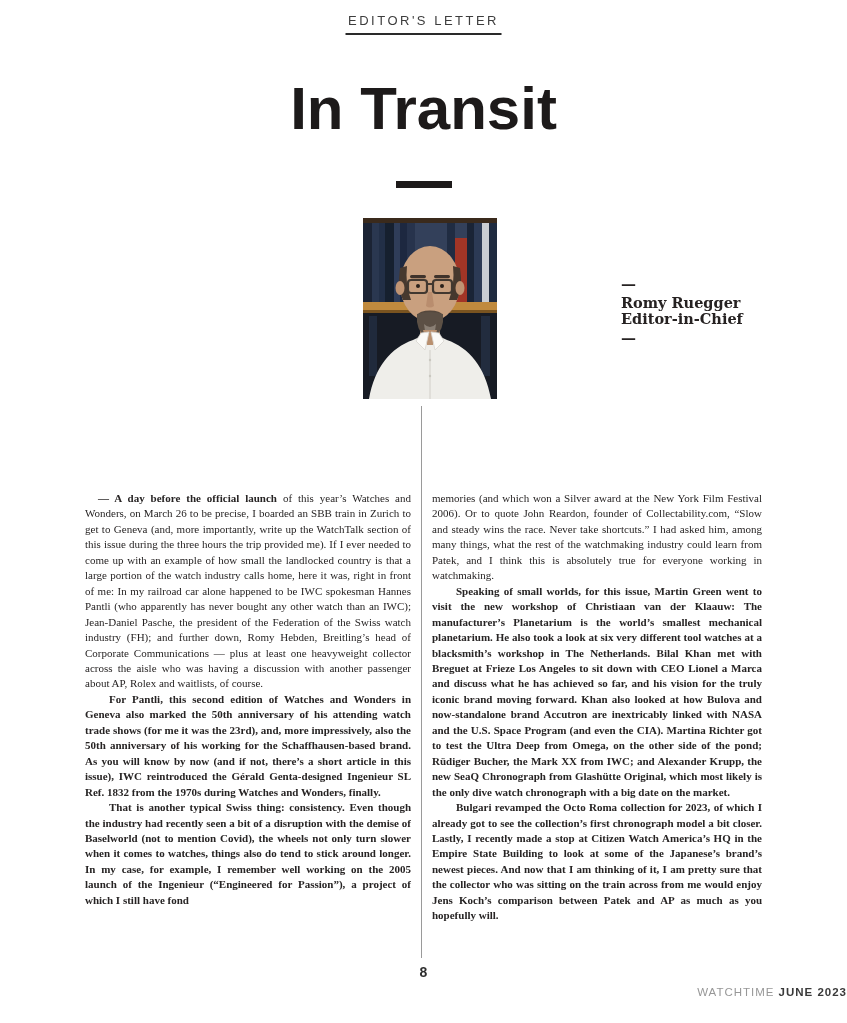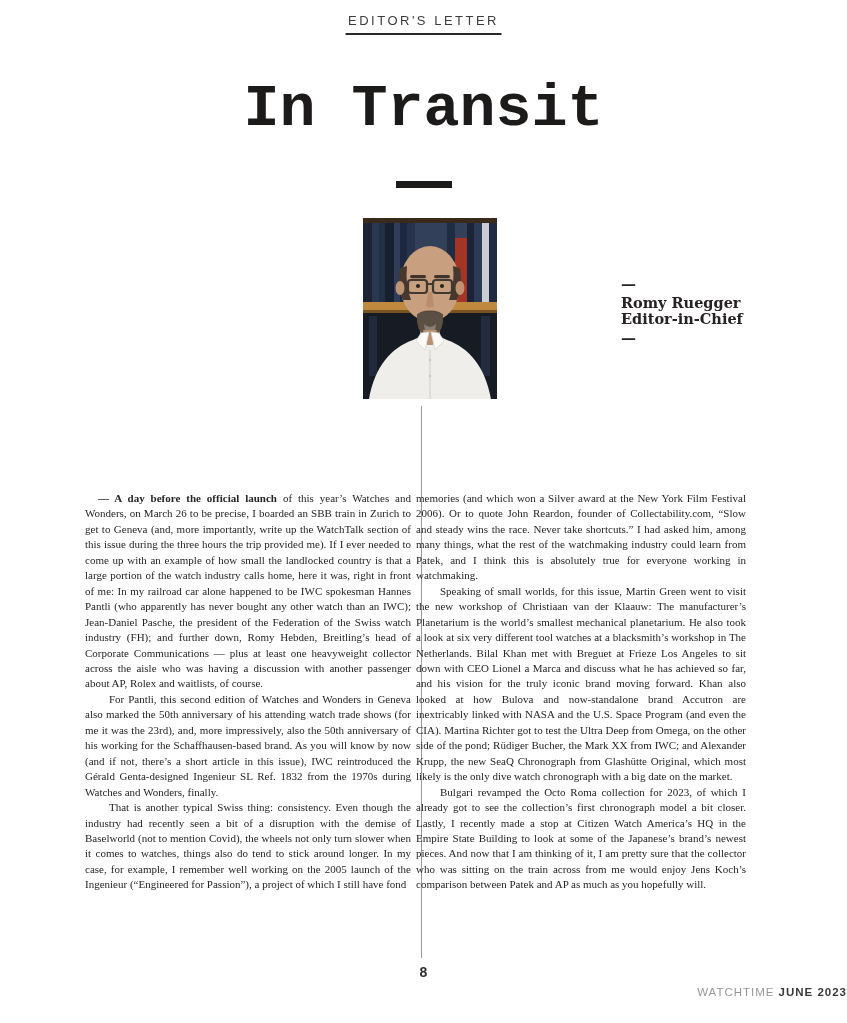--- a/index.html
+++ b/index.html
@@ -11,21 +11,21 @@
   
   .kicker {
     position:absolute; top:13px; left:50%; transform:translateX(-50%);
     font-family:"Liberation Sans", sans-serif; font-size:13px; letter-spacing:2.5px;
     color:#3d3d3d; border-bottom:2px solid #2a2a2a; padding:0 3px 5px 3px; white-space:nowrap;
   }
 
   
   .title {
     position:absolute; top:76px; left:0; right:0; margin:0; text-align:center;
-    font-family:Liberation Mono, monospace; font-weight:bold; font-size:60px;
+    font-family:Liberation Sans, sans-serif; font-weight:bold; font-size:60px;
     color:#1d1a1a; letter-spacing:0px; line-height:1.1;
   }
   .title-dash {
     position:absolute; top:181px; left:50%; transform:translateX(-50%);
     width:56px; height:7px; background:#1d1a1a;
   }
 
   
   .portrait { position:absolute; top:218px; left:363px; width:134px; height:181px; }
   .portrait svg { display:block; width:100%; height:100%; }
@@ -44,24 +44,24 @@
   .col-divider {
     position:absolute; top:406px; left:421px; width:1px; height:552px; background:#9a9a9a;
   }
 
   
   .col {
     position:absolute; top:491px; text-align:justify; color:#272424;
     font-size:11px; line-height:15.45px;
   }
   .col-left  { left:85px;  width:326px; }
-  .col-right { left:416px; width:330px; }
+  .col-right { left:432px; width:330px; }
   .para { margin:0; }
   .para.opener { text-indent:13px; }
-  .para.indent { text-indent:24px; }
+  .para.indent { text-indent:24px;font-weight:bold; }
   .para.cont   { text-indent:0; }
   .lead { font-weight:bold; }
 
   
   .page-number {
     position:absolute; top:964px; left:0; right:0; text-align:center;
     font-family:"Liberation Sans", sans-serif; font-weight:bold; font-size:14px; color:#2e2e2e;
   }
   .magazine-line {
     position:absolute; top:986px; left:0; right:0; text-align:right;

